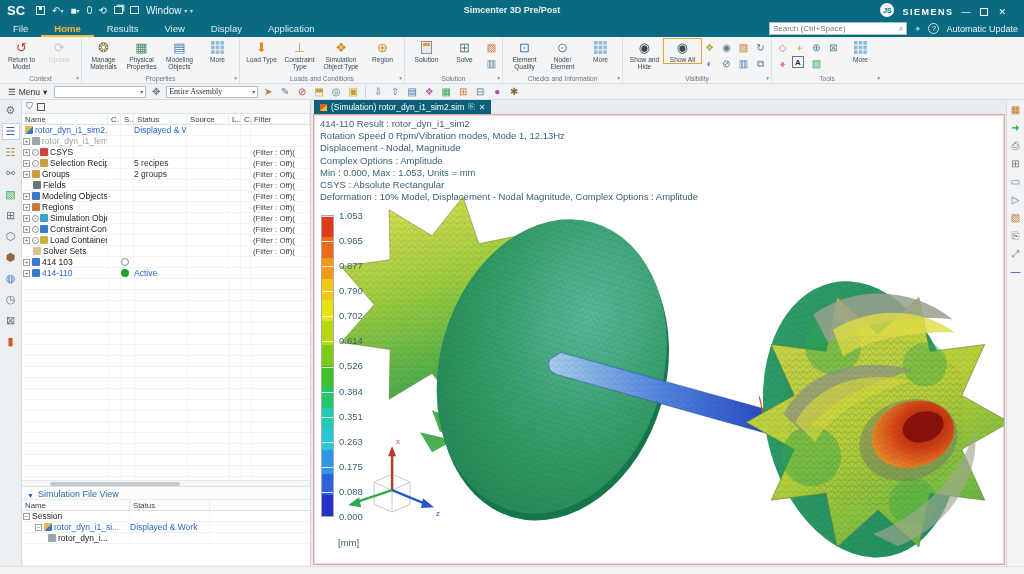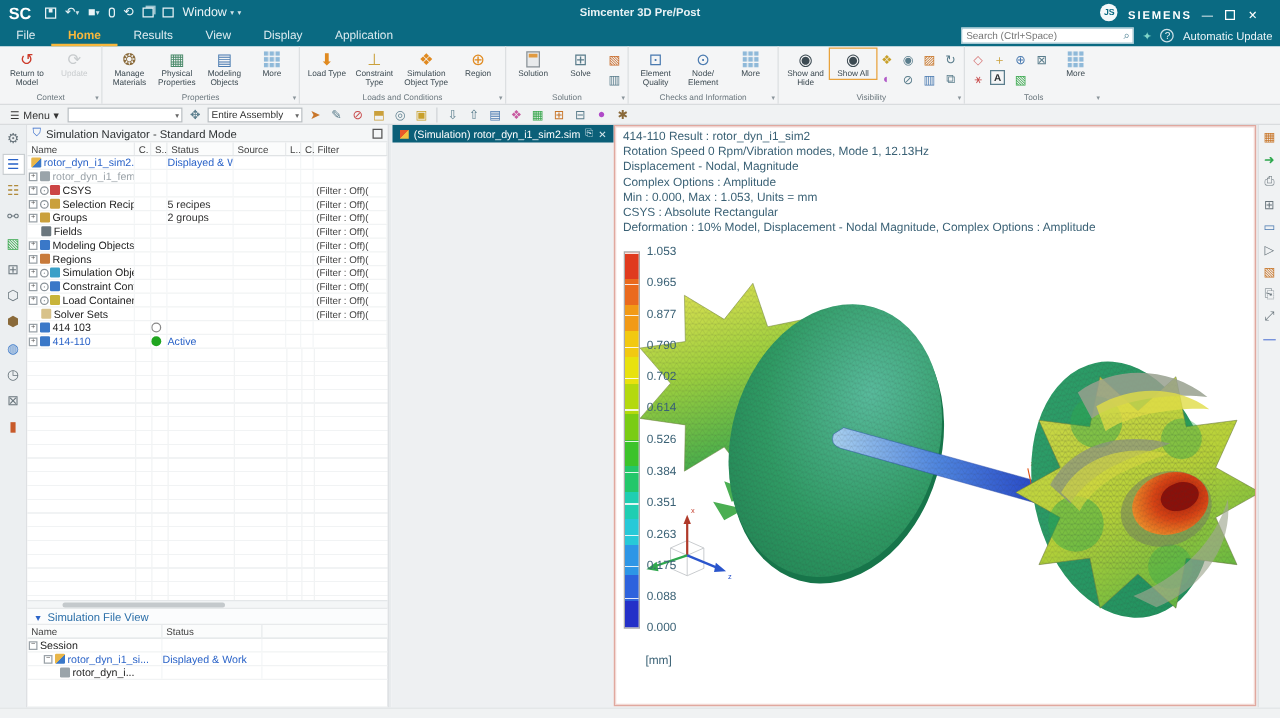--- a/index.html
+++ b/index.html
@@ -105,21 +105,21 @@
   .hscroll { height:6px; background:#f4f6f7; border-top:1px solid #e4e7e9; position:relative; flex:0 0 auto; }
   .hthumb { position:absolute; left:28px; top:1px; width:130px; height:4px; background:#c4c9cc; border-radius:2px; }
   .secthead { height:14px; display:flex; align-items:flex-end; gap:4px; padding:0 5px; border-top:1px solid #dfe2e4; border-bottom:1px solid #e8eaec; background:#fbfcfd; flex:0 0 auto; }
   .secthead .arrow { color:#2a63c8; font-size:7px; }
   .secthead .stl { color:#2a6ea8; font-size:9px; }
   .fv-cols .c-name2 { width:108px; } .fv-cols .c-st2 { width:80px; }
   .fv-fill { height:22px; border-bottom:1px solid #f1f3f4; }
 
   
   #gap { width:2px; background:#e8ebed; flex:0 0 auto; }
-  #viewwrap { flex:1; display:flex; flex-direction:row; min-width:0; background:#eef0f2; }
+  #viewwrap { flex:1; display:flex; flex-direction:column; min-width:0; background:#eef0f2; }
   #vtabs { height:14px; display:flex; align-items:flex-end; background:#e8ecee; flex:0 0 auto; }
   .vtab { height:14px; background:#0b5f78; color:#fff; display:flex; align-items:center; gap:4px; padding:0 6px; font-size:8.5px; margin-left:1px; }
   .vtab .tic { width:7px; height:7px; background:linear-gradient(135deg,#e85a2a 50%,#f2c040 50%); }
   .vtab .tglyph { font-size:8px; color:#d8e8ee; }
   #canvas { flex:1; margin:0 1px 1px 0; border:1px solid #e0a89f; box-shadow:0 0 0 1px #f2d8d3 inset; background:#fff; position:relative; overflow:hidden; }
   .info-lines { position:absolute; left:6px; top:3px; color:#3a6175; font-size:9.5px; line-height:12.2px; z-index:3; }
   .legend { position:absolute; left:7px; top:100px; z-index:3; display:flex; }
   .lbar { width:13px; height:302px; border:1px solid #aaa;
     background:
       repeating-linear-gradient(to bottom, rgba(255,255,255,.85) 0 1px, transparent 1px 25.1px),
@@ -357,21 +357,21 @@
     <div style="flex:1;"></div>
   </div>
 
   <div id="toolbar">
     <span class="menu-btn">☰ <span>Menu</span> <span class="ccar">▾</span></span>
     <span class="combo" style="width:92px;">
         <span class="cv">&nbsp;</span>
         <span class="ccar">▾</span>
       </span>
     <span class="tbi">✥</span>
-    <span class="combo" style="width:76px;">
+    <span class="combo" style="width:92px;font-family:Liberation Serif, serif;">
         <span class="cv">Entire Assembly</span>
         <span class="ccar">▾</span>
       </span>
     <span class="tbi" style="color:#c8762a;">➤</span>
     <span class="tbi">✎</span>
     <span class="tbi" style="color:#c84a4a;">⊘</span>
     <span class="tbi" style="color:#caa03c;">⬒</span>
     <span class="tbi">◎</span>
     <span class="tbi" style="color:#c8a02a;">▣</span>
     <span class="tsep"></span>
@@ -399,21 +399,20 @@
       <span class="rbi" style="color:#8a6a3a;">⬢</span>
       <span class="rbi" style="color:#3a78c8;">◍</span>
       <span class="rbi">◷</span>
       <span class="rbi">⊠</span>
       <span class="rbi" style="color:#c85a2a;">▮</span>
     </div>
 
     <div id="navpanel">
       <div class="pheader">
         <span class="picon">⛉</span>
-        <span class="ptitle">Simulation Navigator - Standard Mode</span>
         <span class="pmax"></span>
       </div>
       <div class="colhead">
         <span class="c-name">Name</span>
           <span class="c-c1">C.</span>
           <span class="c-s1">S..</span>
           <span class="c-st">Status</span>
           <span class="c-src">Source</span>
           <span class="c-l1">L..</span>
           <span class="c-c2">C.</span>

